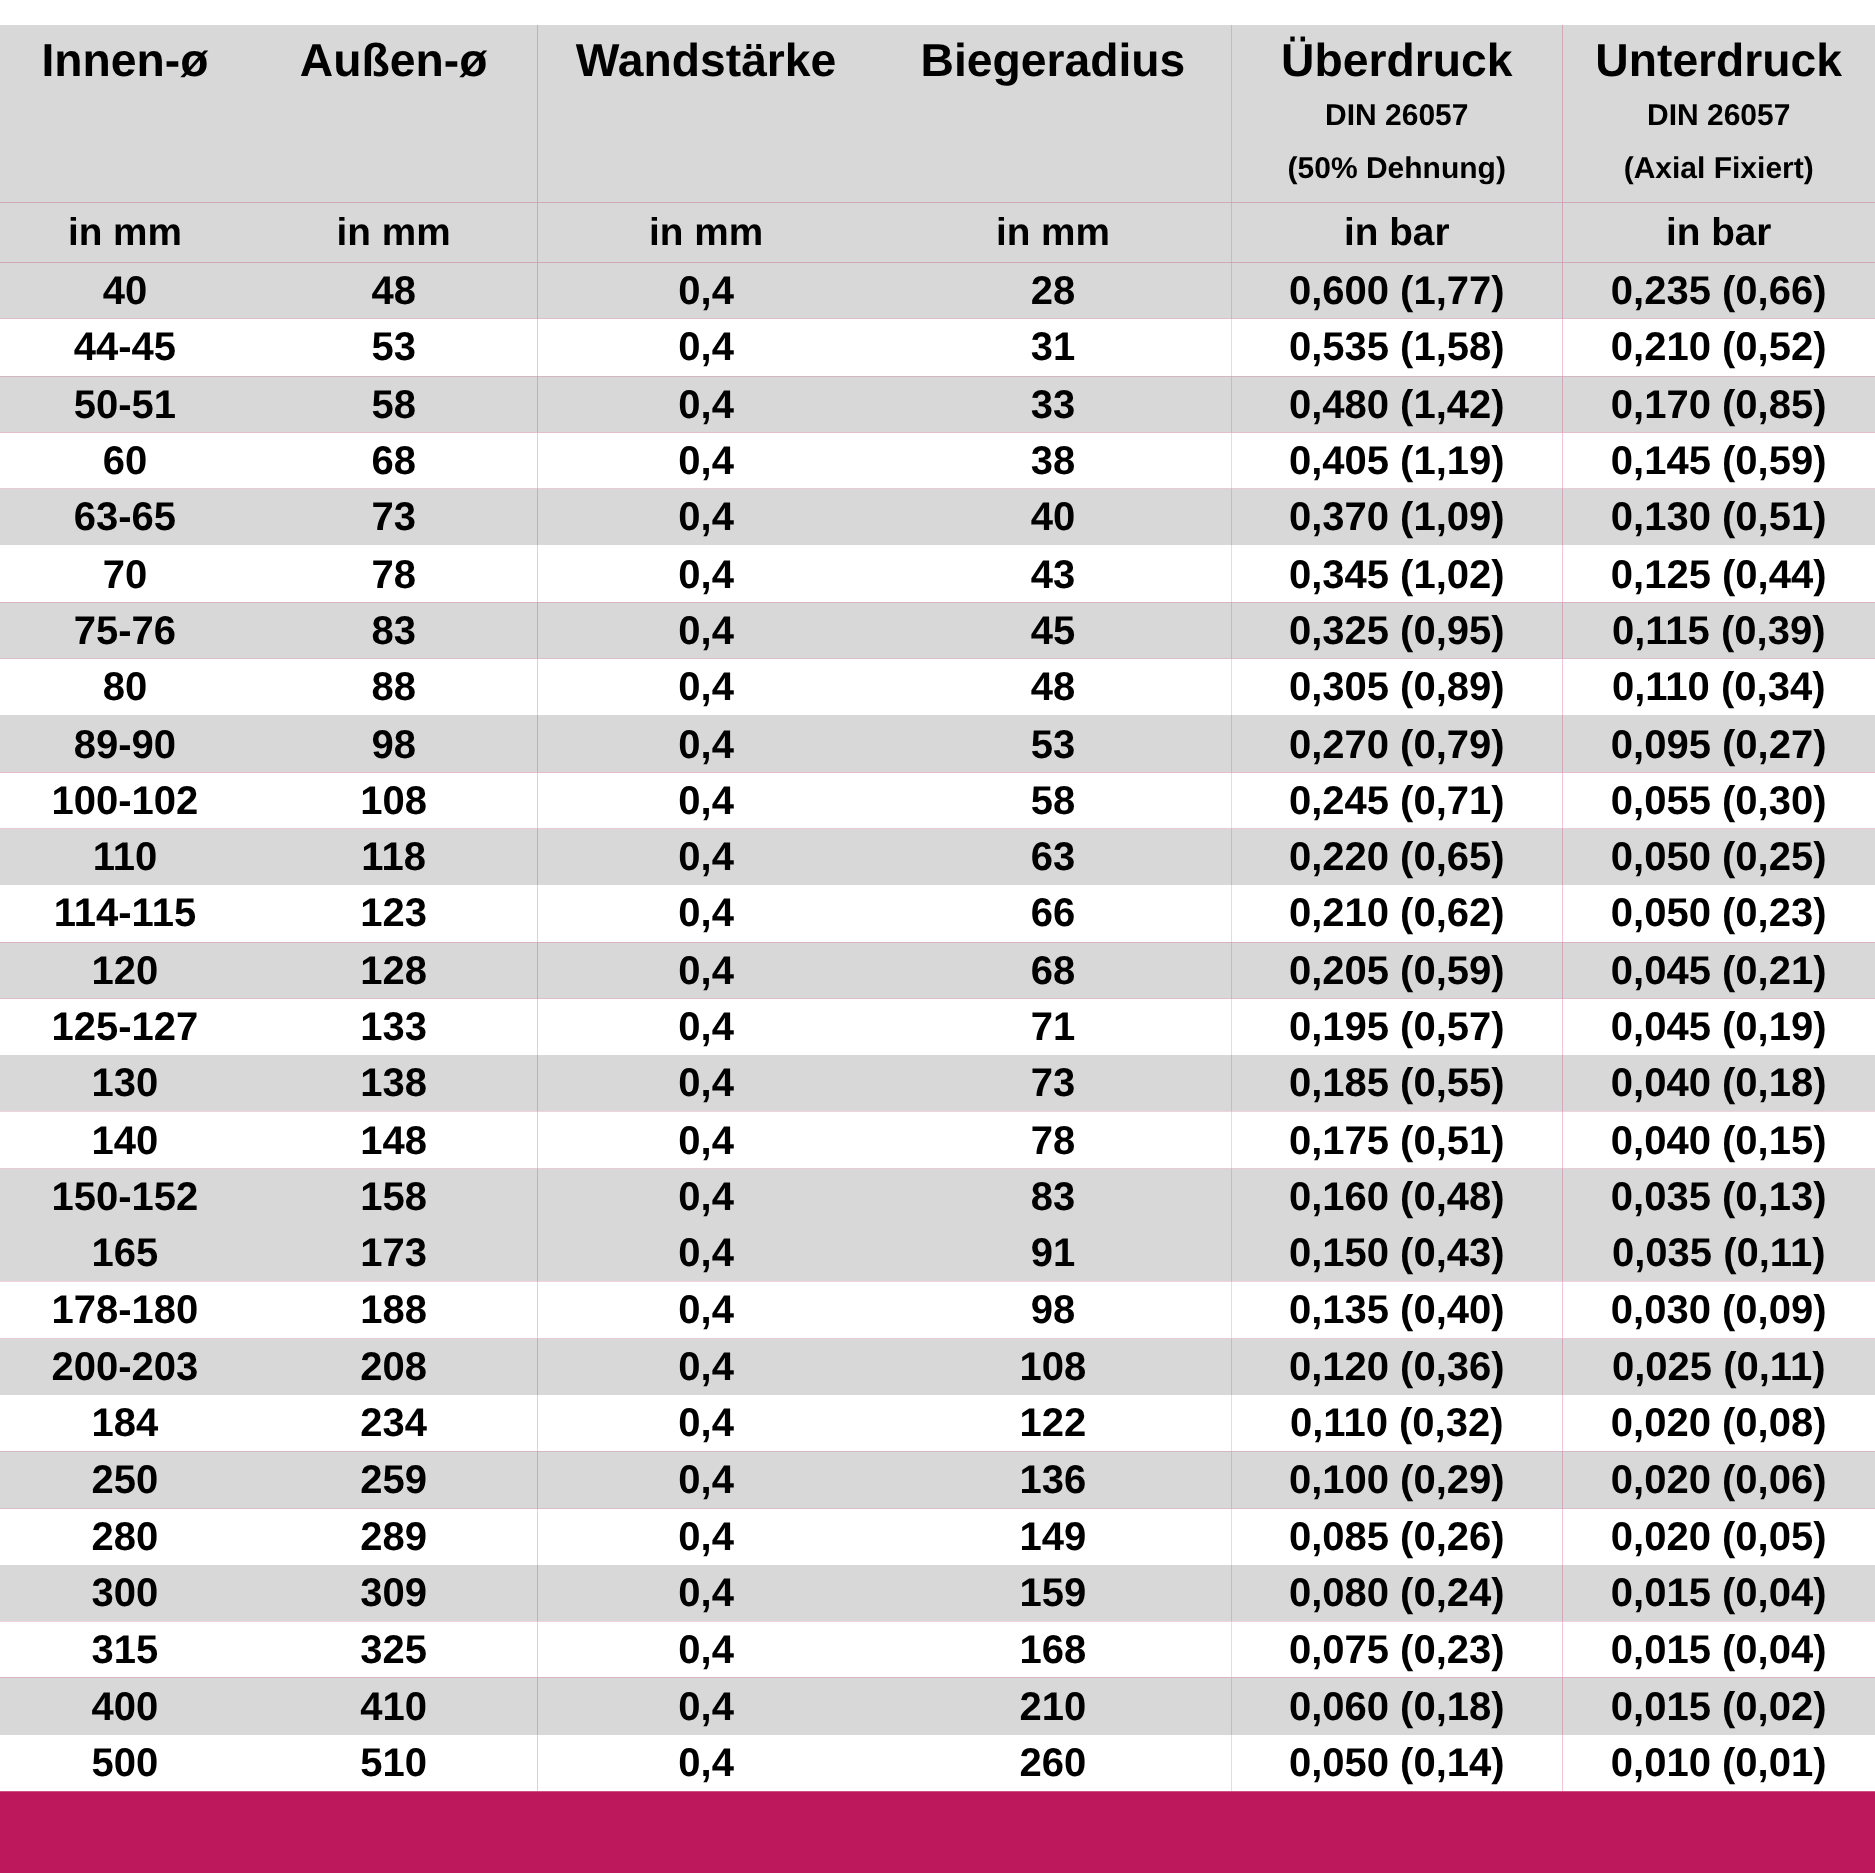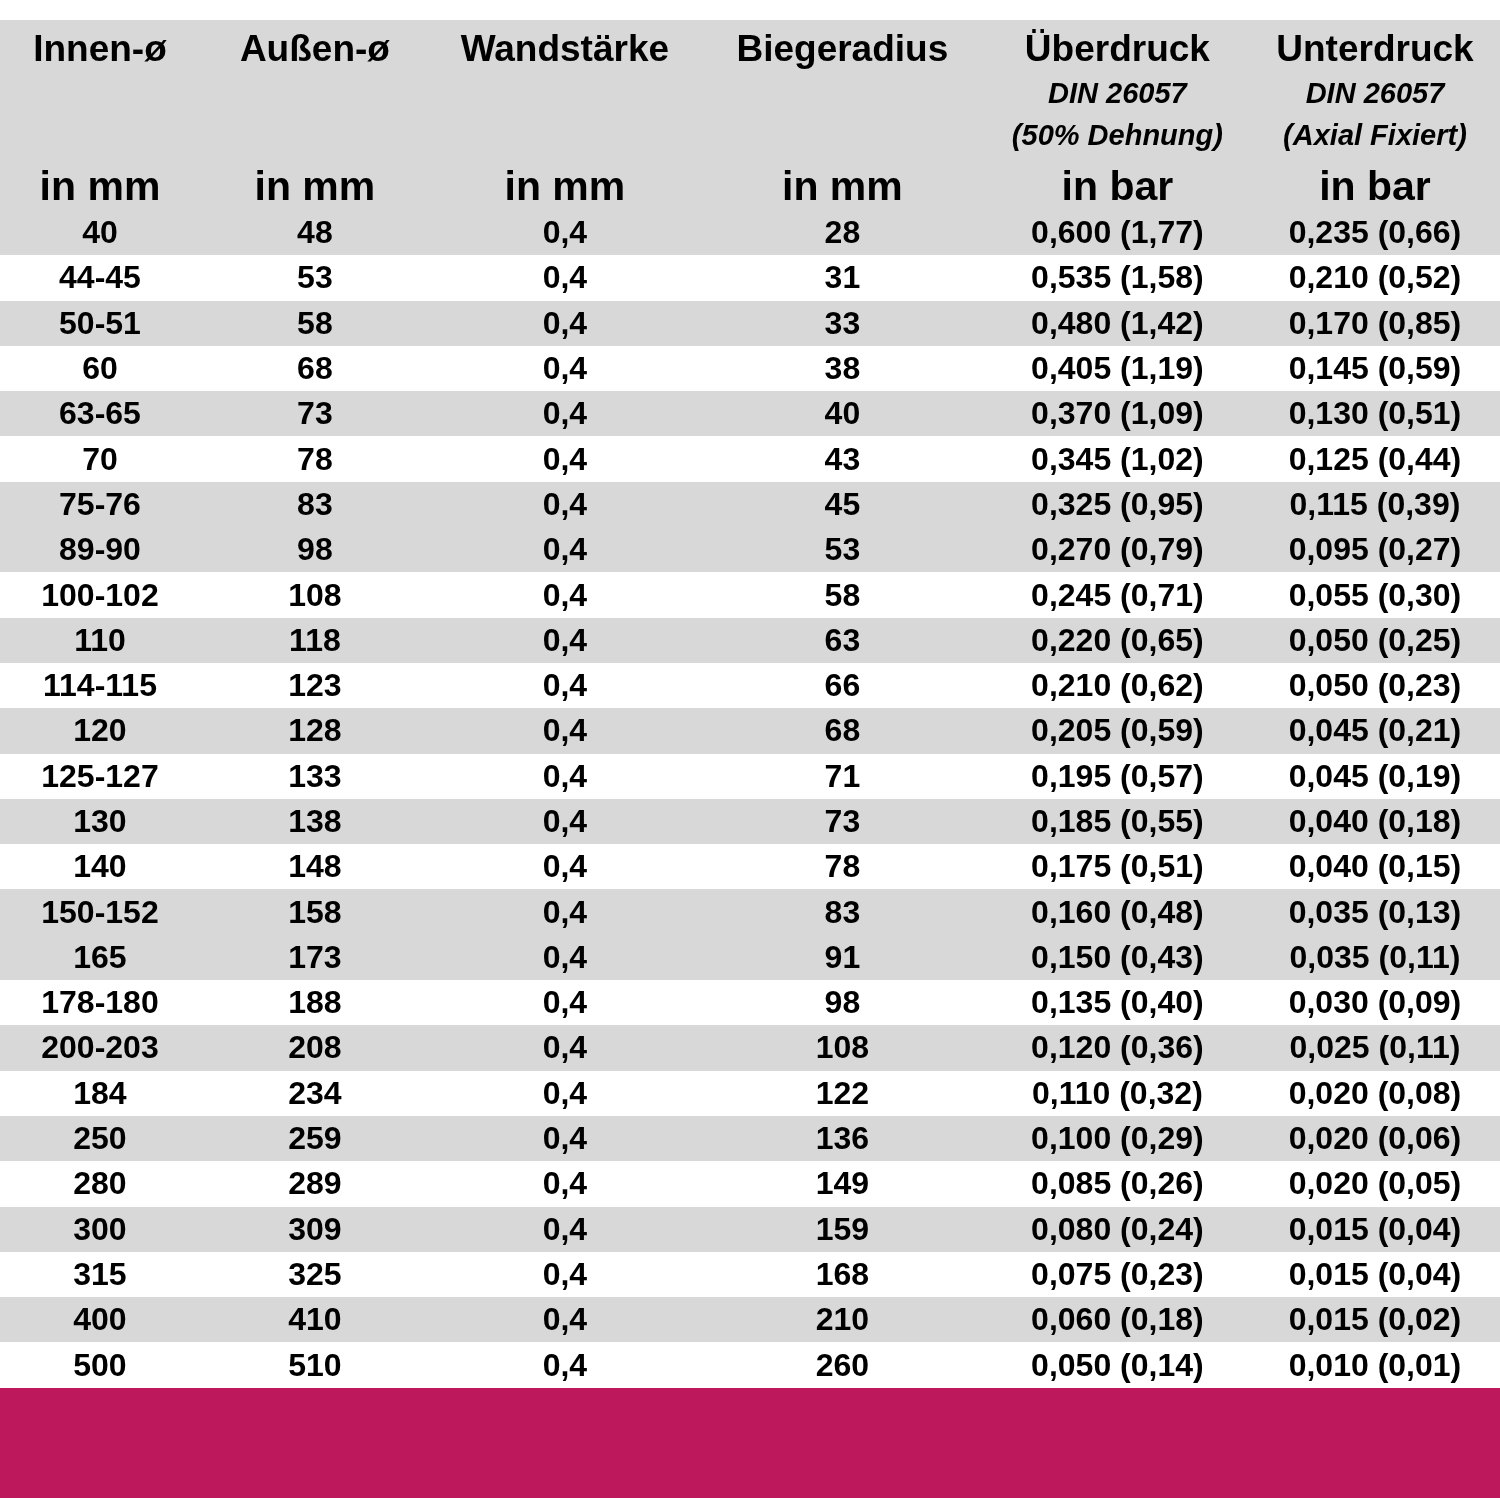--- a/index.html
+++ b/index.html
@@ -39,29 +39,28 @@
     height: 136px;
     vertical-align: top;
     padding-top: 6px;
   }
   .col-title {
     font-size: 37px;
     line-height: 46px;
     white-space: nowrap;
   }
   .col-sub {
-    font-size: 29px;
+    font-size: 24px;
     line-height: 42px;
     white-space: nowrap;
-    font-style: italic;
   }
   tr.header-units th {
     height: 48px;
     vertical-align: middle;
-    font-size: 41px;
+    font-size: 31px;
   }
   tbody td {
     height: 45.3px;
     text-align: center;
     vertical-align: middle;
     font-size: 32px;
     font-weight: bold;
     white-space: nowrap;
     padding: 0;
   }
@@ -165,20 +164,28 @@
           <td>0,125 (0,44)</td>
         </tr>
         <tr class="stripe">
           <td>75-76</td>
           <td>83</td>
           <td>0,4</td>
           <td>45</td>
           <td>0,325 (0,95)</td>
           <td>0,115 (0,39)</td>
         </tr>
+        <tr>
+          <td>80</td>
+          <td>88</td>
+          <td>0,4</td>
+          <td>48</td>
+          <td>0,305 (0,89)</td>
+          <td>0,110 (0,34)</td>
+        </tr>
         <tr class="stripe">
           <td>89-90</td>
           <td>98</td>
           <td>0,4</td>
           <td>53</td>
           <td>0,270 (0,79)</td>
           <td>0,095 (0,27)</td>
         </tr>
         <tr>
           <td>100-102</td>

